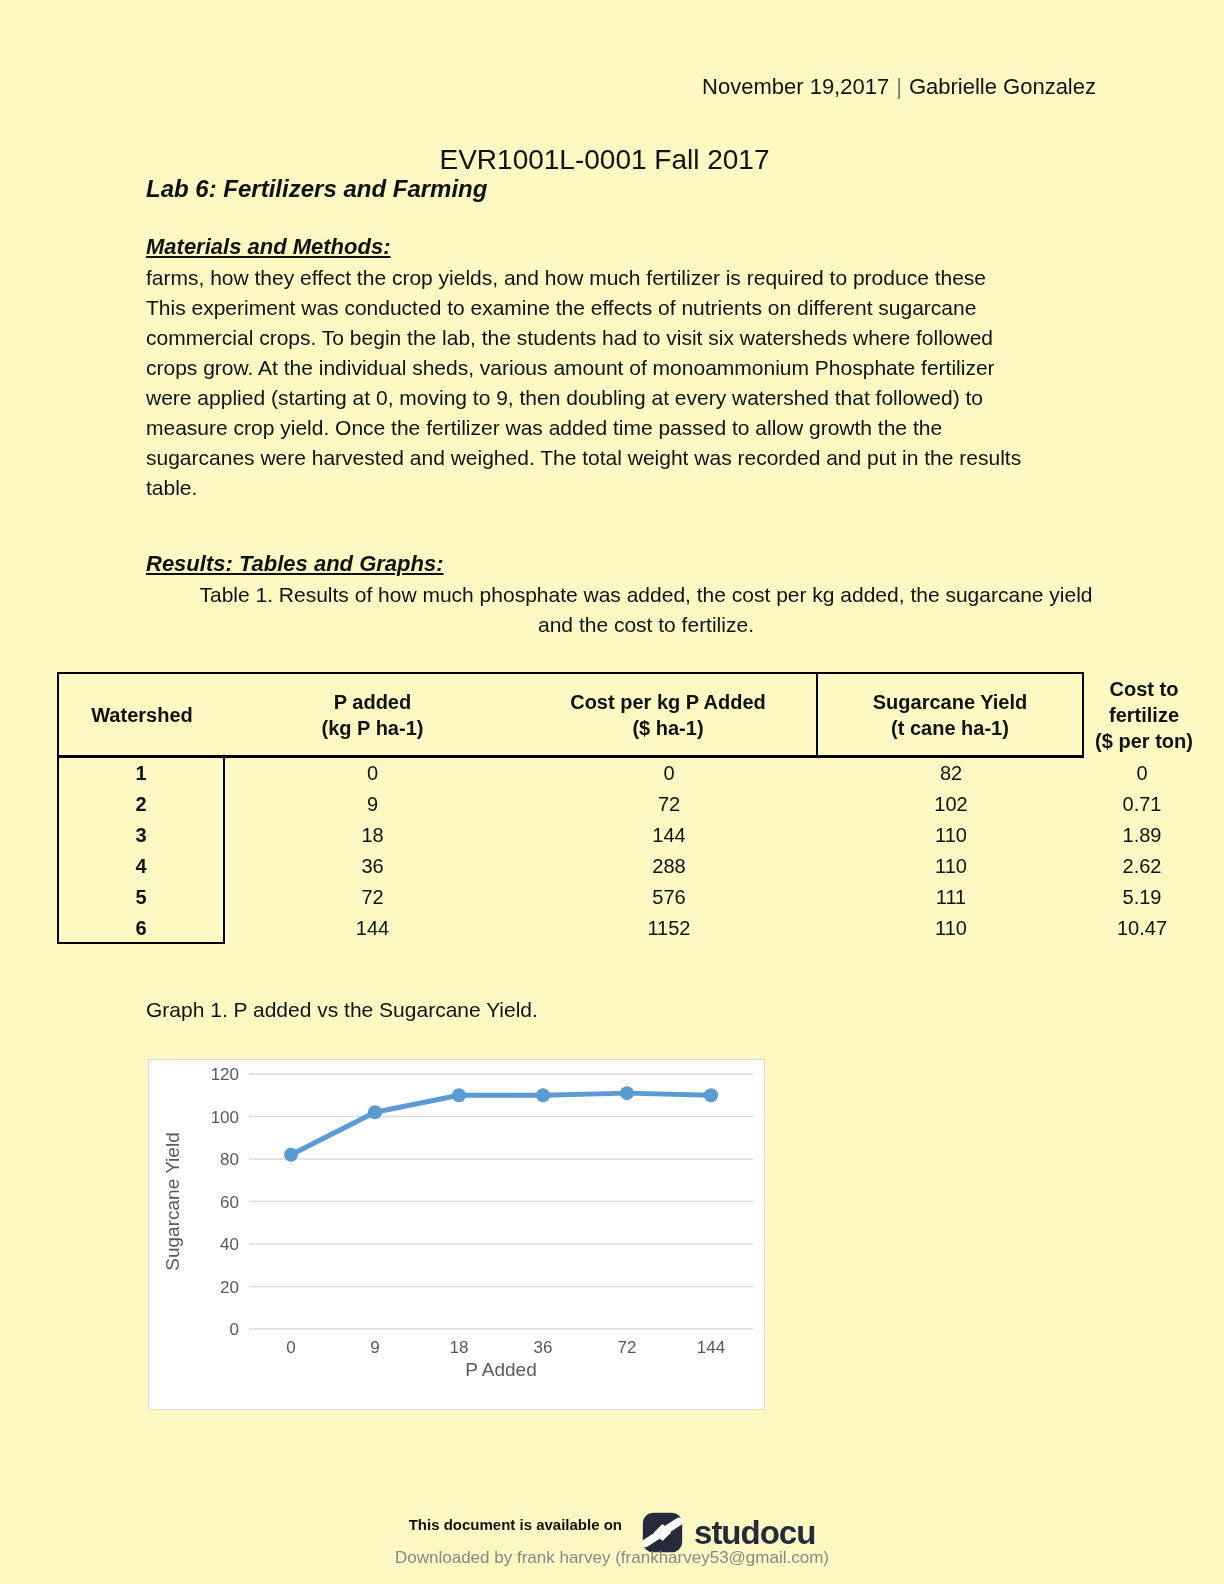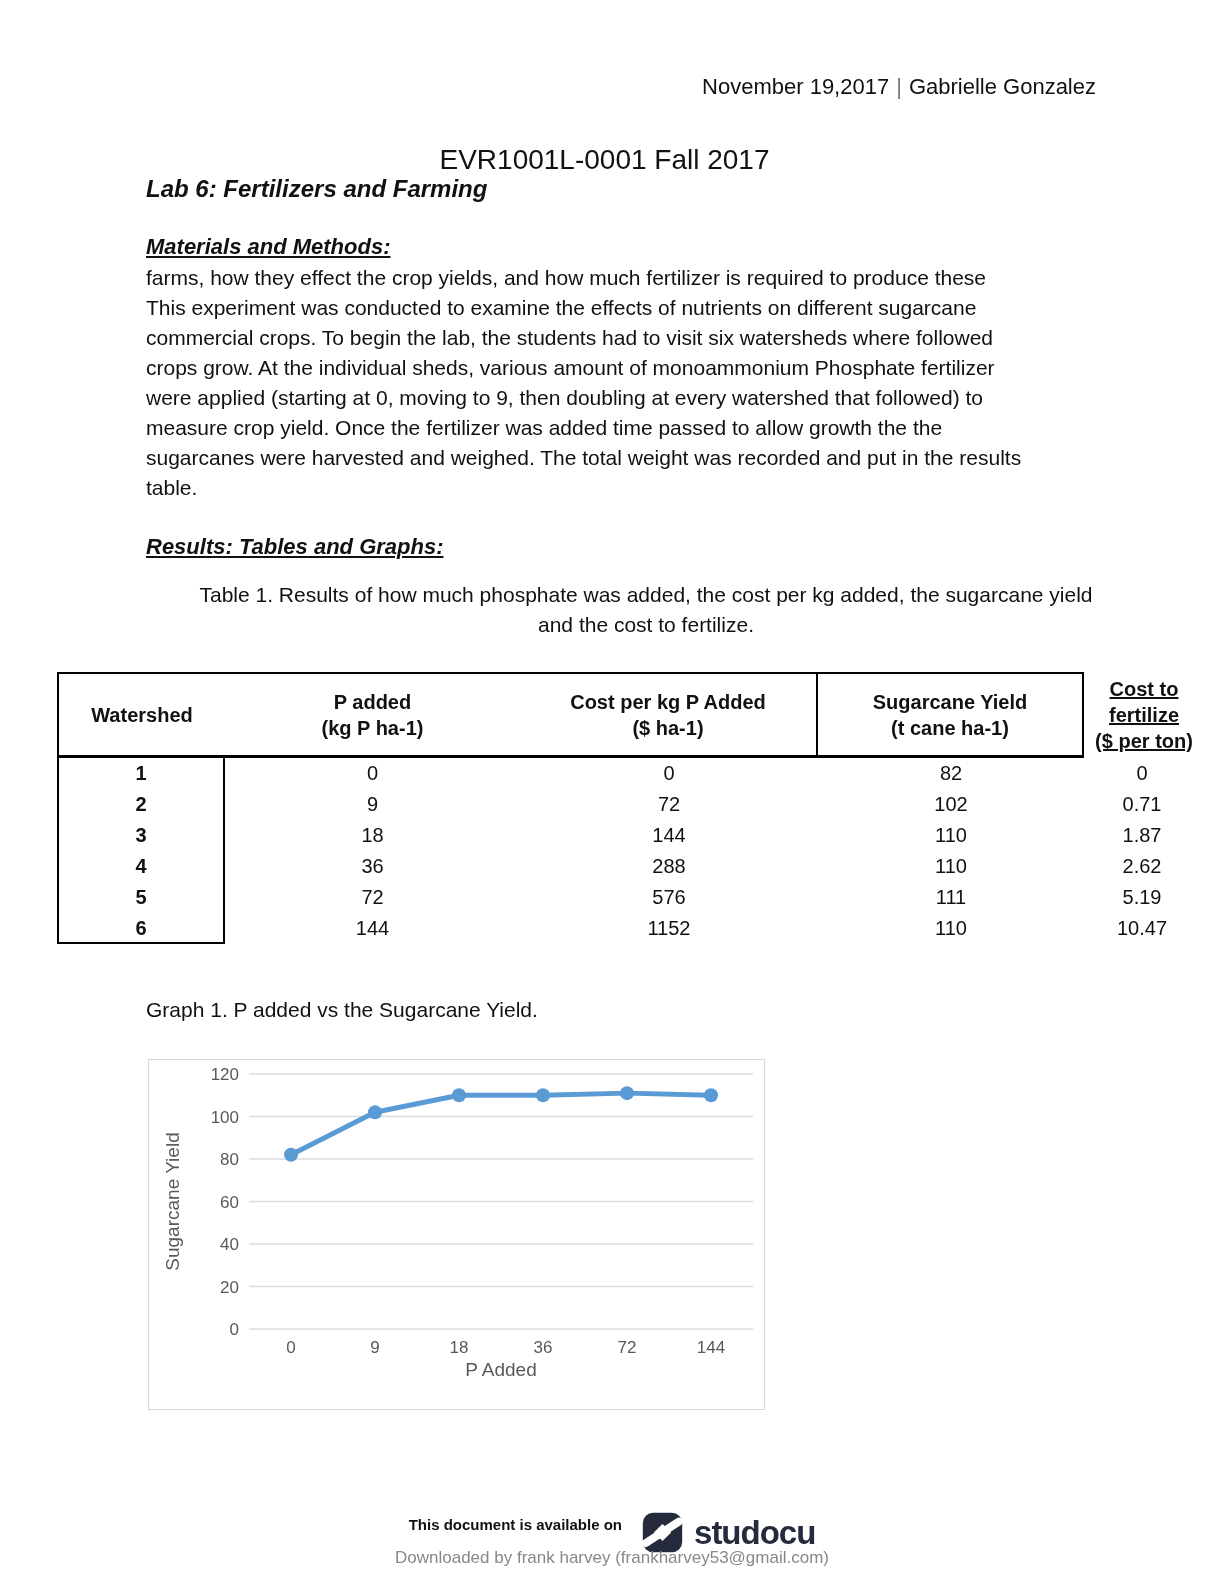--- a/index.html
+++ b/index.html
@@ -1,19 +1,19 @@
 <!DOCTYPE html>
 <html><head>
 <meta charset="utf-8">
 <style>
   html,body{margin:0;padding:0;background:#e8e8e8;}
   .page{
     position:relative;
     width:1224px;height:1584px;
-    background:#ffffff;
+    background:#fef9c3;
     margin:0 auto;
     font-family:"Liberation Sans", sans-serif;
     color:#111111;
     overflow:hidden;
   }
   
   .date-line{
     position:absolute;top:74px;right:128px;
     font-size:22px;color:#111;
   }
@@ -27,21 +27,21 @@
     position:absolute;top:175px;left:146px;width:917px;
     text-align:left;font-size:24px;font-weight:bold;font-style:italic;
   }
   
   .section-heading{
     position:absolute;left:146px;
     font-size:22px;font-weight:bold;font-style:italic;
     text-decoration:underline;
   }
   #materials-heading{top:234px;}
-  #results-heading{top:534px;}
+  #results-heading{top:551px;}
   
   .paragraph{
     position:absolute;top:263px;left:146px;width:1000px;
     font-size:21px;line-height:30px;
   }
   .table-caption{
     position:absolute;top:580px;left:146px;width:1000px;
     font-size:21px;line-height:30px;text-align:center;
   }
   .graph-caption{
@@ -58,21 +58,21 @@
   .hcell{
     height:86px;display:flex;flex-direction:column;
     justify-content:center;align-items:center;
     font-weight:bold;line-height:26px;text-align:center;
     box-sizing:border-box;
   }
   .h0{border-top:2px solid #000;border-left:2px solid #000;border-bottom:3px solid #000;}
   .h1{border-top:2px solid #000;border-bottom:3px solid #000;}
   .h2{border-top:2px solid #000;border-bottom:3px solid #000;border-right:2px solid #000;}
   .h3{border-top:2px solid #000;border-bottom:3px solid #000;border-right:2px solid #000;}
-  .h4{padding-left:4px;text-decoration:underline;}
+  .h4{padding-left:4px;}
   .t-row{display:contents;}
   .t-cell{
     height:31px;line-height:31px;text-align:center;
     box-sizing:border-box;
   }
   .t-cell.c0{font-weight:bold;border-left:2px solid #000;border-right:2px solid #000;}
   .t-row.last .t-cell.c0{border-bottom:2px solid #000;}
   
   .chart-box{
     position:absolute;top:1059px;left:148px;
@@ -146,21 +146,21 @@
       <span>Sugarcane Yield</span>
       <span>(t cane ha-1)</span>
     </div>
     <div class="hcell h4">
       <span>Cost to fertilize</span>
       <span>($ per ton)</span>
     </div>
 
   <div class="t-row"><div class="t-cell c0">1</div><div class="t-cell c1">0</div><div class="t-cell c2">0</div><div class="t-cell c3">82</div><div class="t-cell c4">0</div></div>
       <div class="t-row"><div class="t-cell c0">2</div><div class="t-cell c1">9</div><div class="t-cell c2">72</div><div class="t-cell c3">102</div><div class="t-cell c4">0.71</div></div>
-      <div class="t-row"><div class="t-cell c0">3</div><div class="t-cell c1">18</div><div class="t-cell c2">144</div><div class="t-cell c3">110</div><div class="t-cell c4">1.87</div></div>
+      <div class="t-row"><div class="t-cell c0">3</div><div class="t-cell c1">18</div><div class="t-cell c2">144</div><div class="t-cell c3">110</div><div class="t-cell c4">1.89</div></div>
       <div class="t-row"><div class="t-cell c0">4</div><div class="t-cell c1">36</div><div class="t-cell c2">288</div><div class="t-cell c3">110</div><div class="t-cell c4">2.62</div></div>
       <div class="t-row"><div class="t-cell c0">5</div><div class="t-cell c1">72</div><div class="t-cell c2">576</div><div class="t-cell c3">111</div><div class="t-cell c4">5.19</div></div>
       <div class="t-row last"><div class="t-cell c0">6</div><div class="t-cell c1">144</div><div class="t-cell c2">1152</div><div class="t-cell c3">110</div><div class="t-cell c4">10.47</div></div>
     </div>
 
   <div class="graph-caption">Graph 1. P added vs the Sugarcane Yield.</div>
 
   <div class="chart-box">
     <svg width="615" height="349" viewBox="0 0 615 349" font-family="Liberation Sans, sans-serif">
         <line x1="100" y1="269" x2="604" y2="269" stroke="#dcdcdc" stroke-width="1.4"></line>

